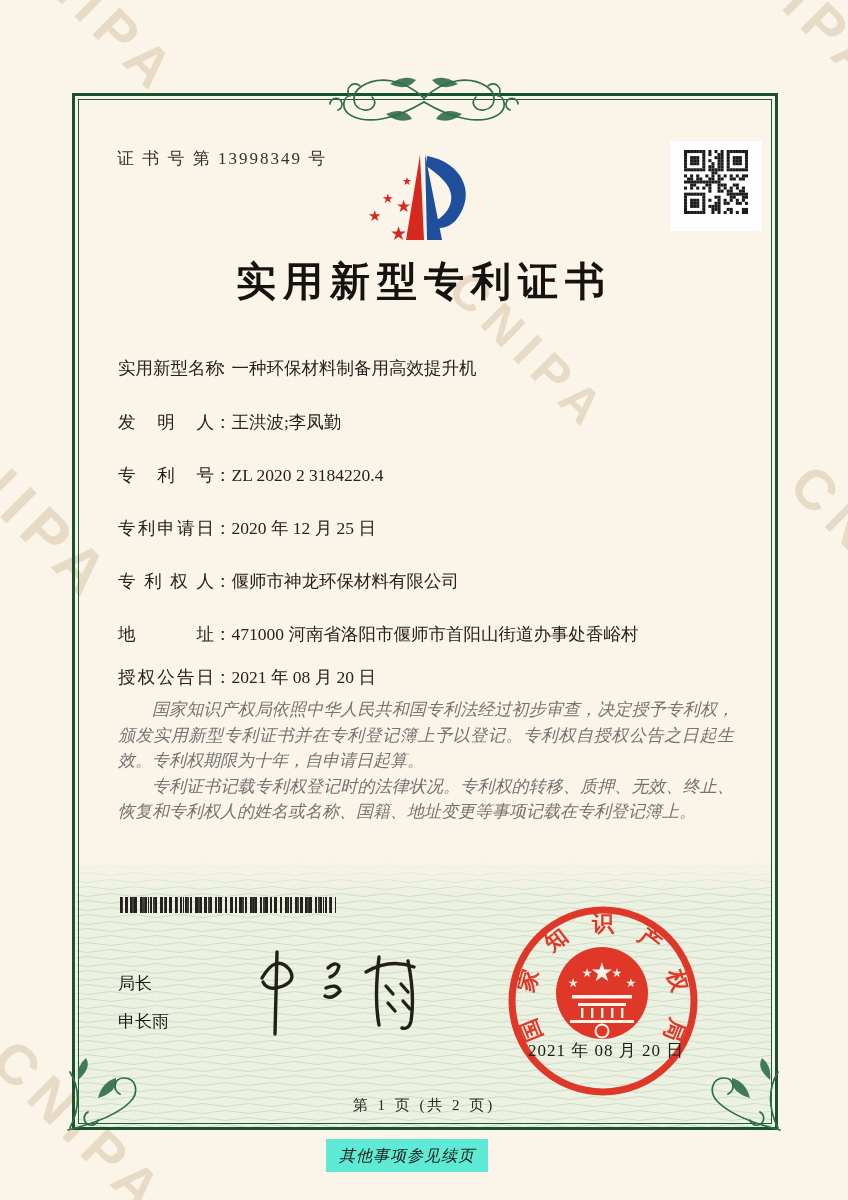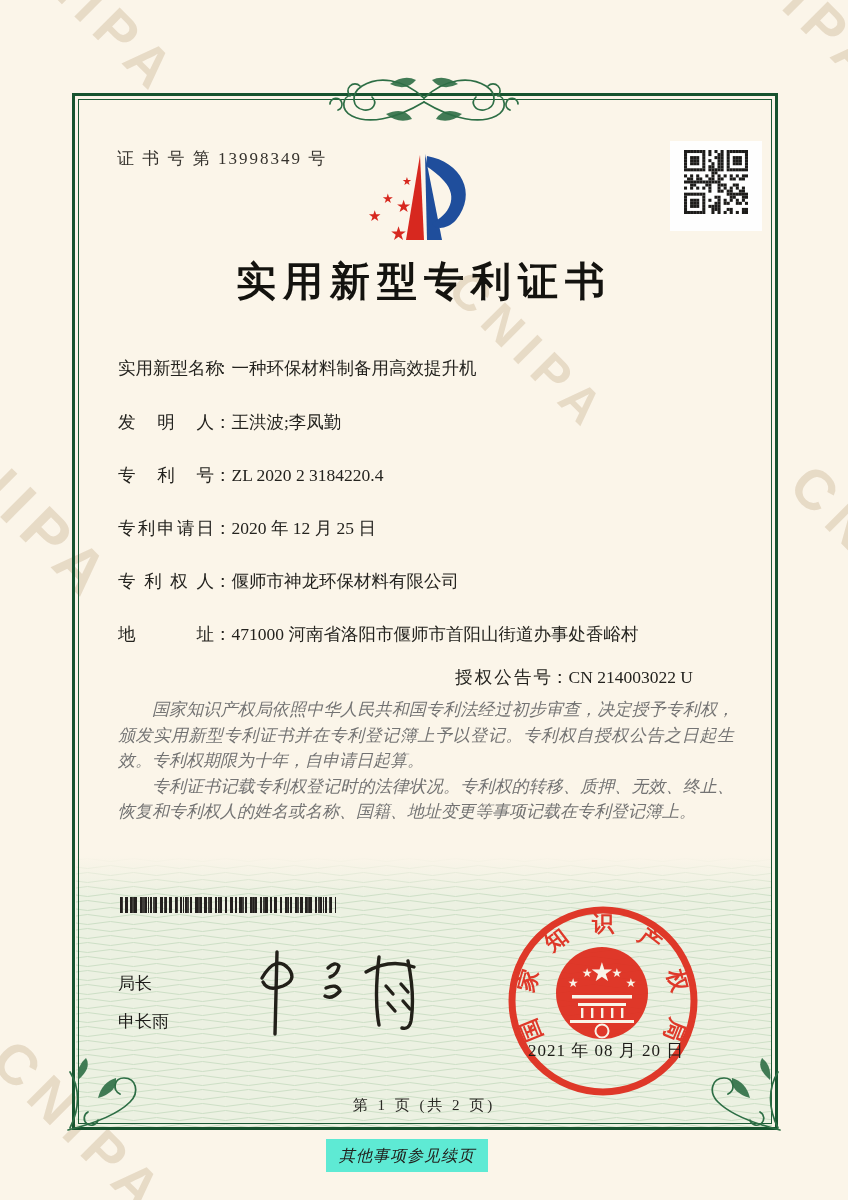--- a/index.html
+++ b/index.html
@@ -413,22 +413,22 @@
   </div>
   <div class="c frow" style="top:516px;">
     <span class="flabel">专利申请日</span><span>：</span><span class="fvalue">2020 年 12 月 25 日</span>
   </div>
   <div class="c frow" style="top:569px;">
     <span class="flabel">专利权人</span><span>：</span><span class="fvalue">偃师市神龙环保材料有限公司</span>
   </div>
   <div class="c frow" style="top:622px;">
     <span class="flabel">地址</span><span>：</span><span class="fvalue">471000  河南省洛阳市偃师市首阳山街道办事处香峪村</span>
   </div>
-  <div class="c frow" style="top:665px;left:455px;">
-    <span class="flabel">授权公告号</span><span>：</span><span class="fvalue">CN 214003022 U</span>
+  <div class="c frow" style="top:665px;">
+    <span class="flabel">授权公告日</span><span>：</span><span class="fvalue">2021 年 08 月 20 日</span>
   </div>
 
   <div class="c paras">
     <p>国家知识产权局依照中华人民共和国专利法经过初步审查，决定授予专利权，颁发实用新型专利证书并在专利登记簿上予以登记。专利权自授权公告之日起生效。专利权期限为十年，自申请日起算。</p>
     <p>专利证书记载专利权登记时的法律状况。专利权的转移、质押、无效、终止、恢复和专利权人的姓名或名称、国籍、地址变更等事项记载在专利登记簿上。</p>
   </div>
 
   <div class="c barcode"></div>
 
   <div class="c officer" style="top:972px;">局长</div>

